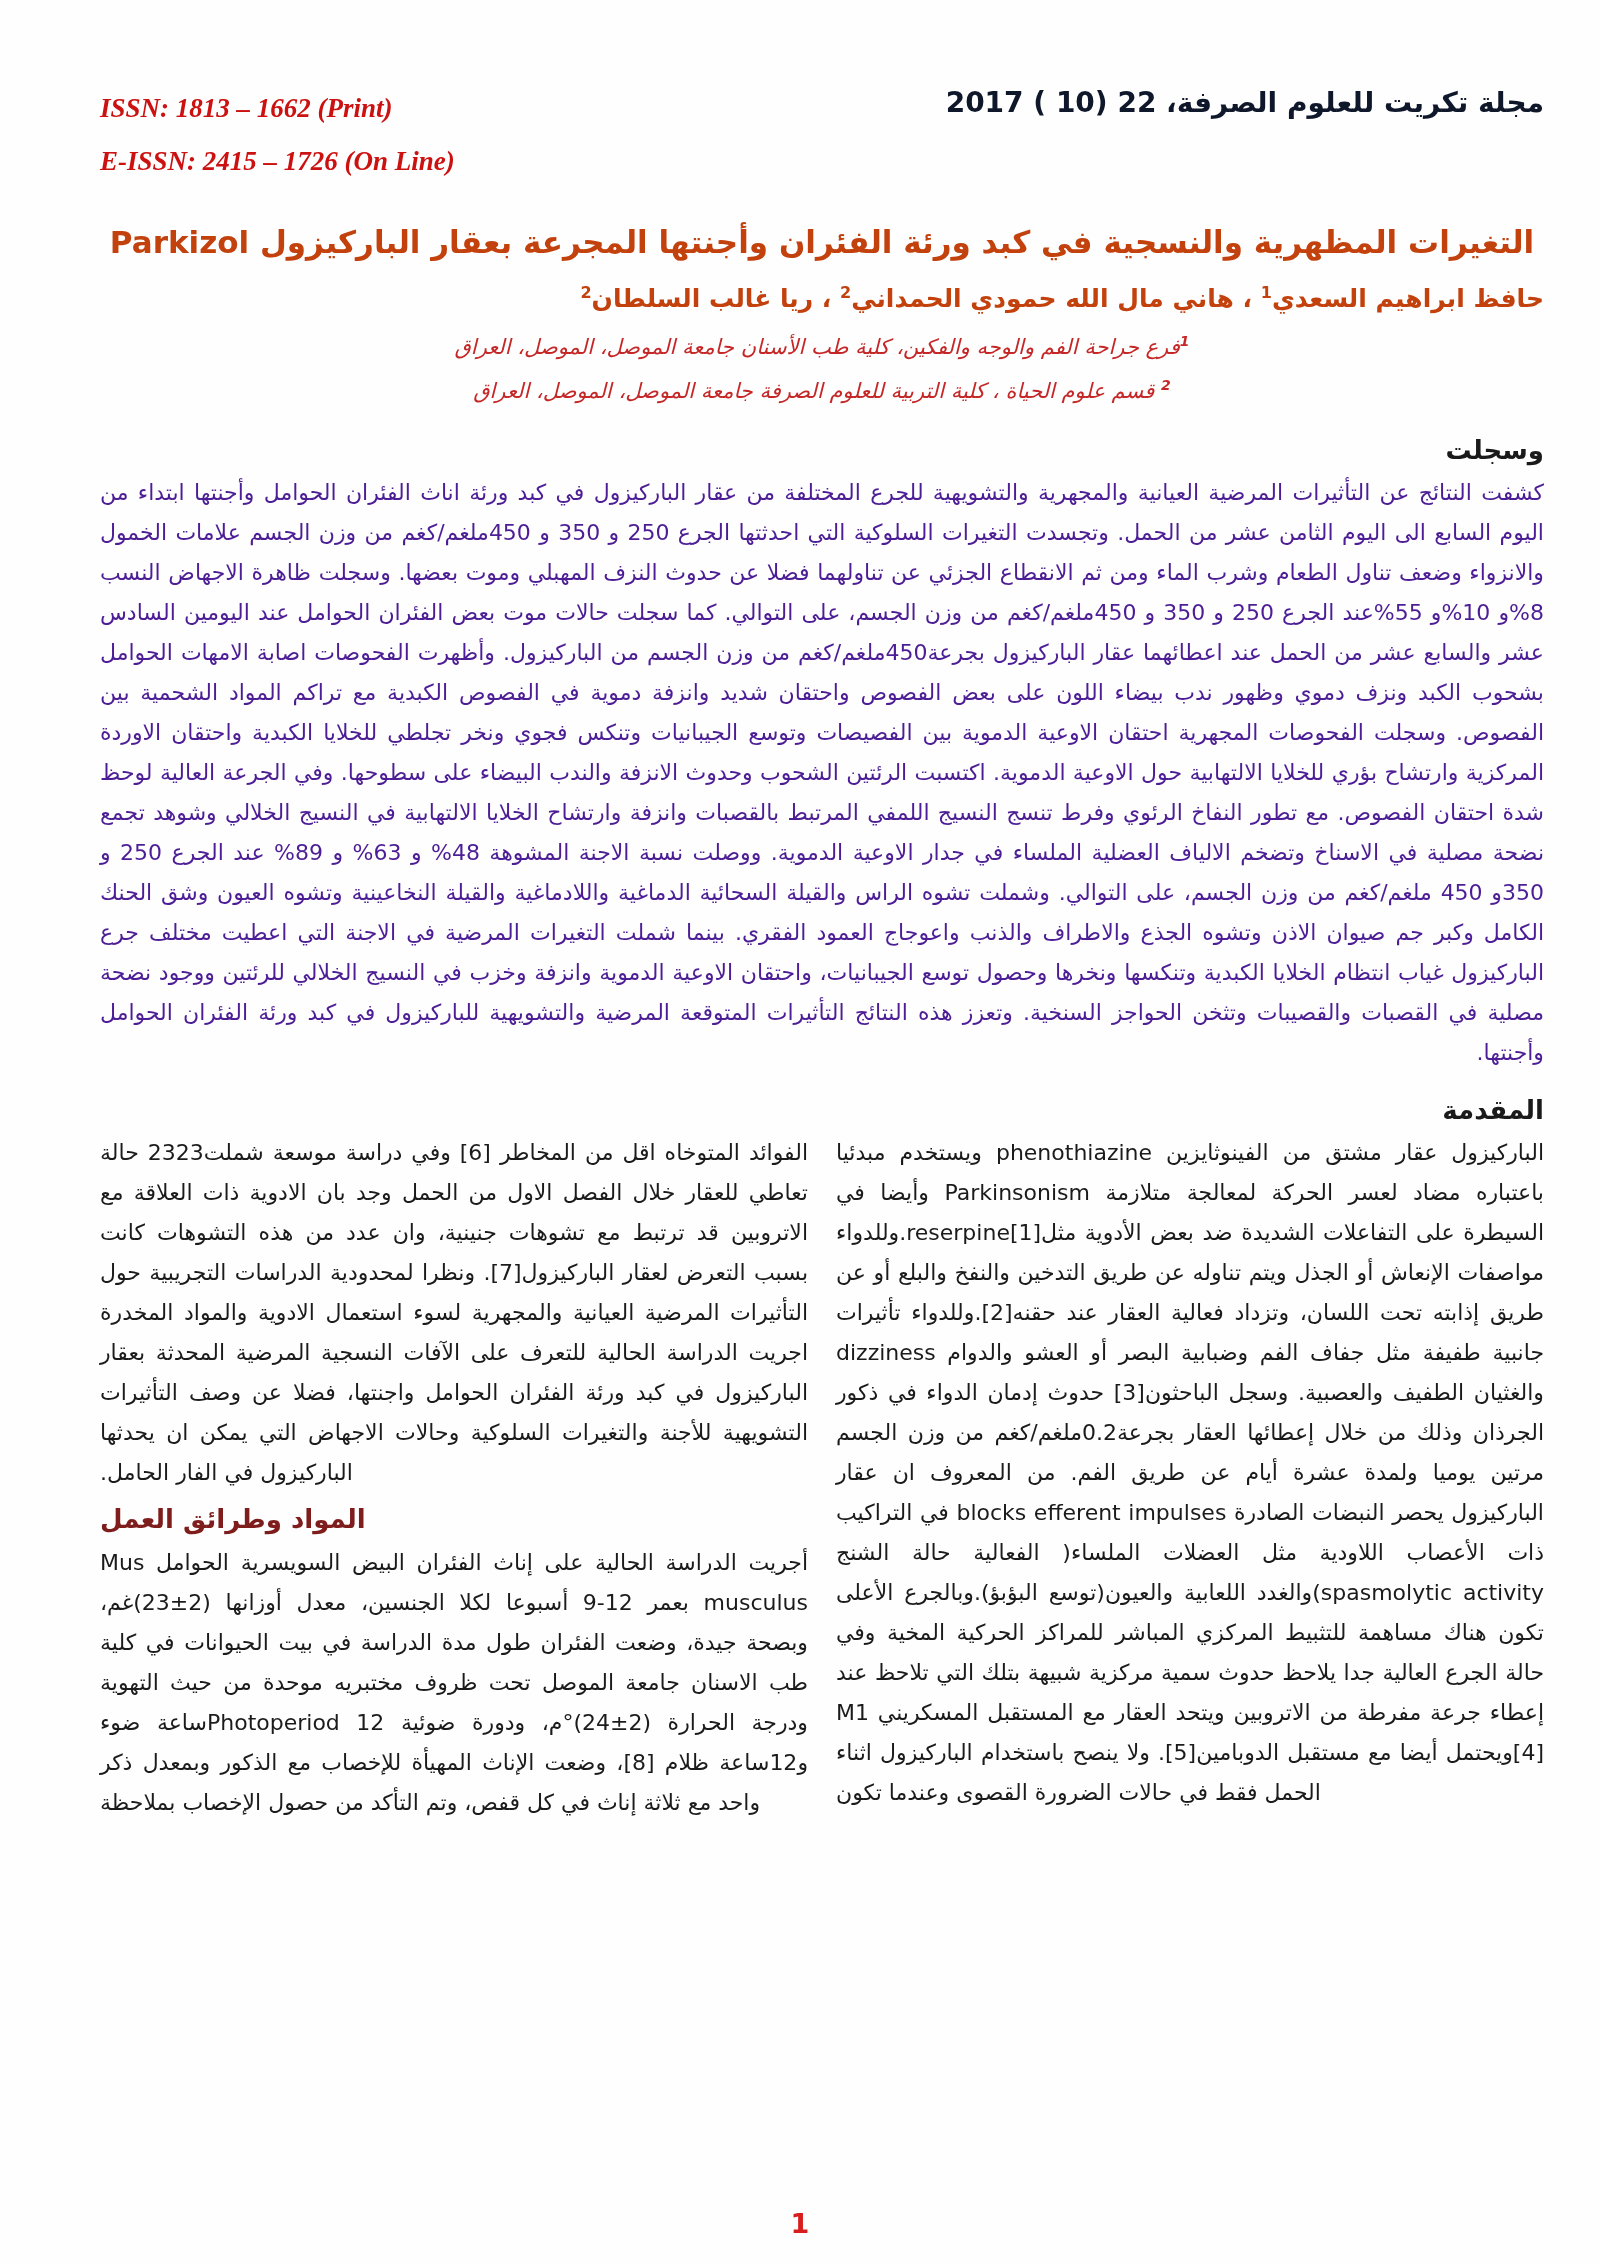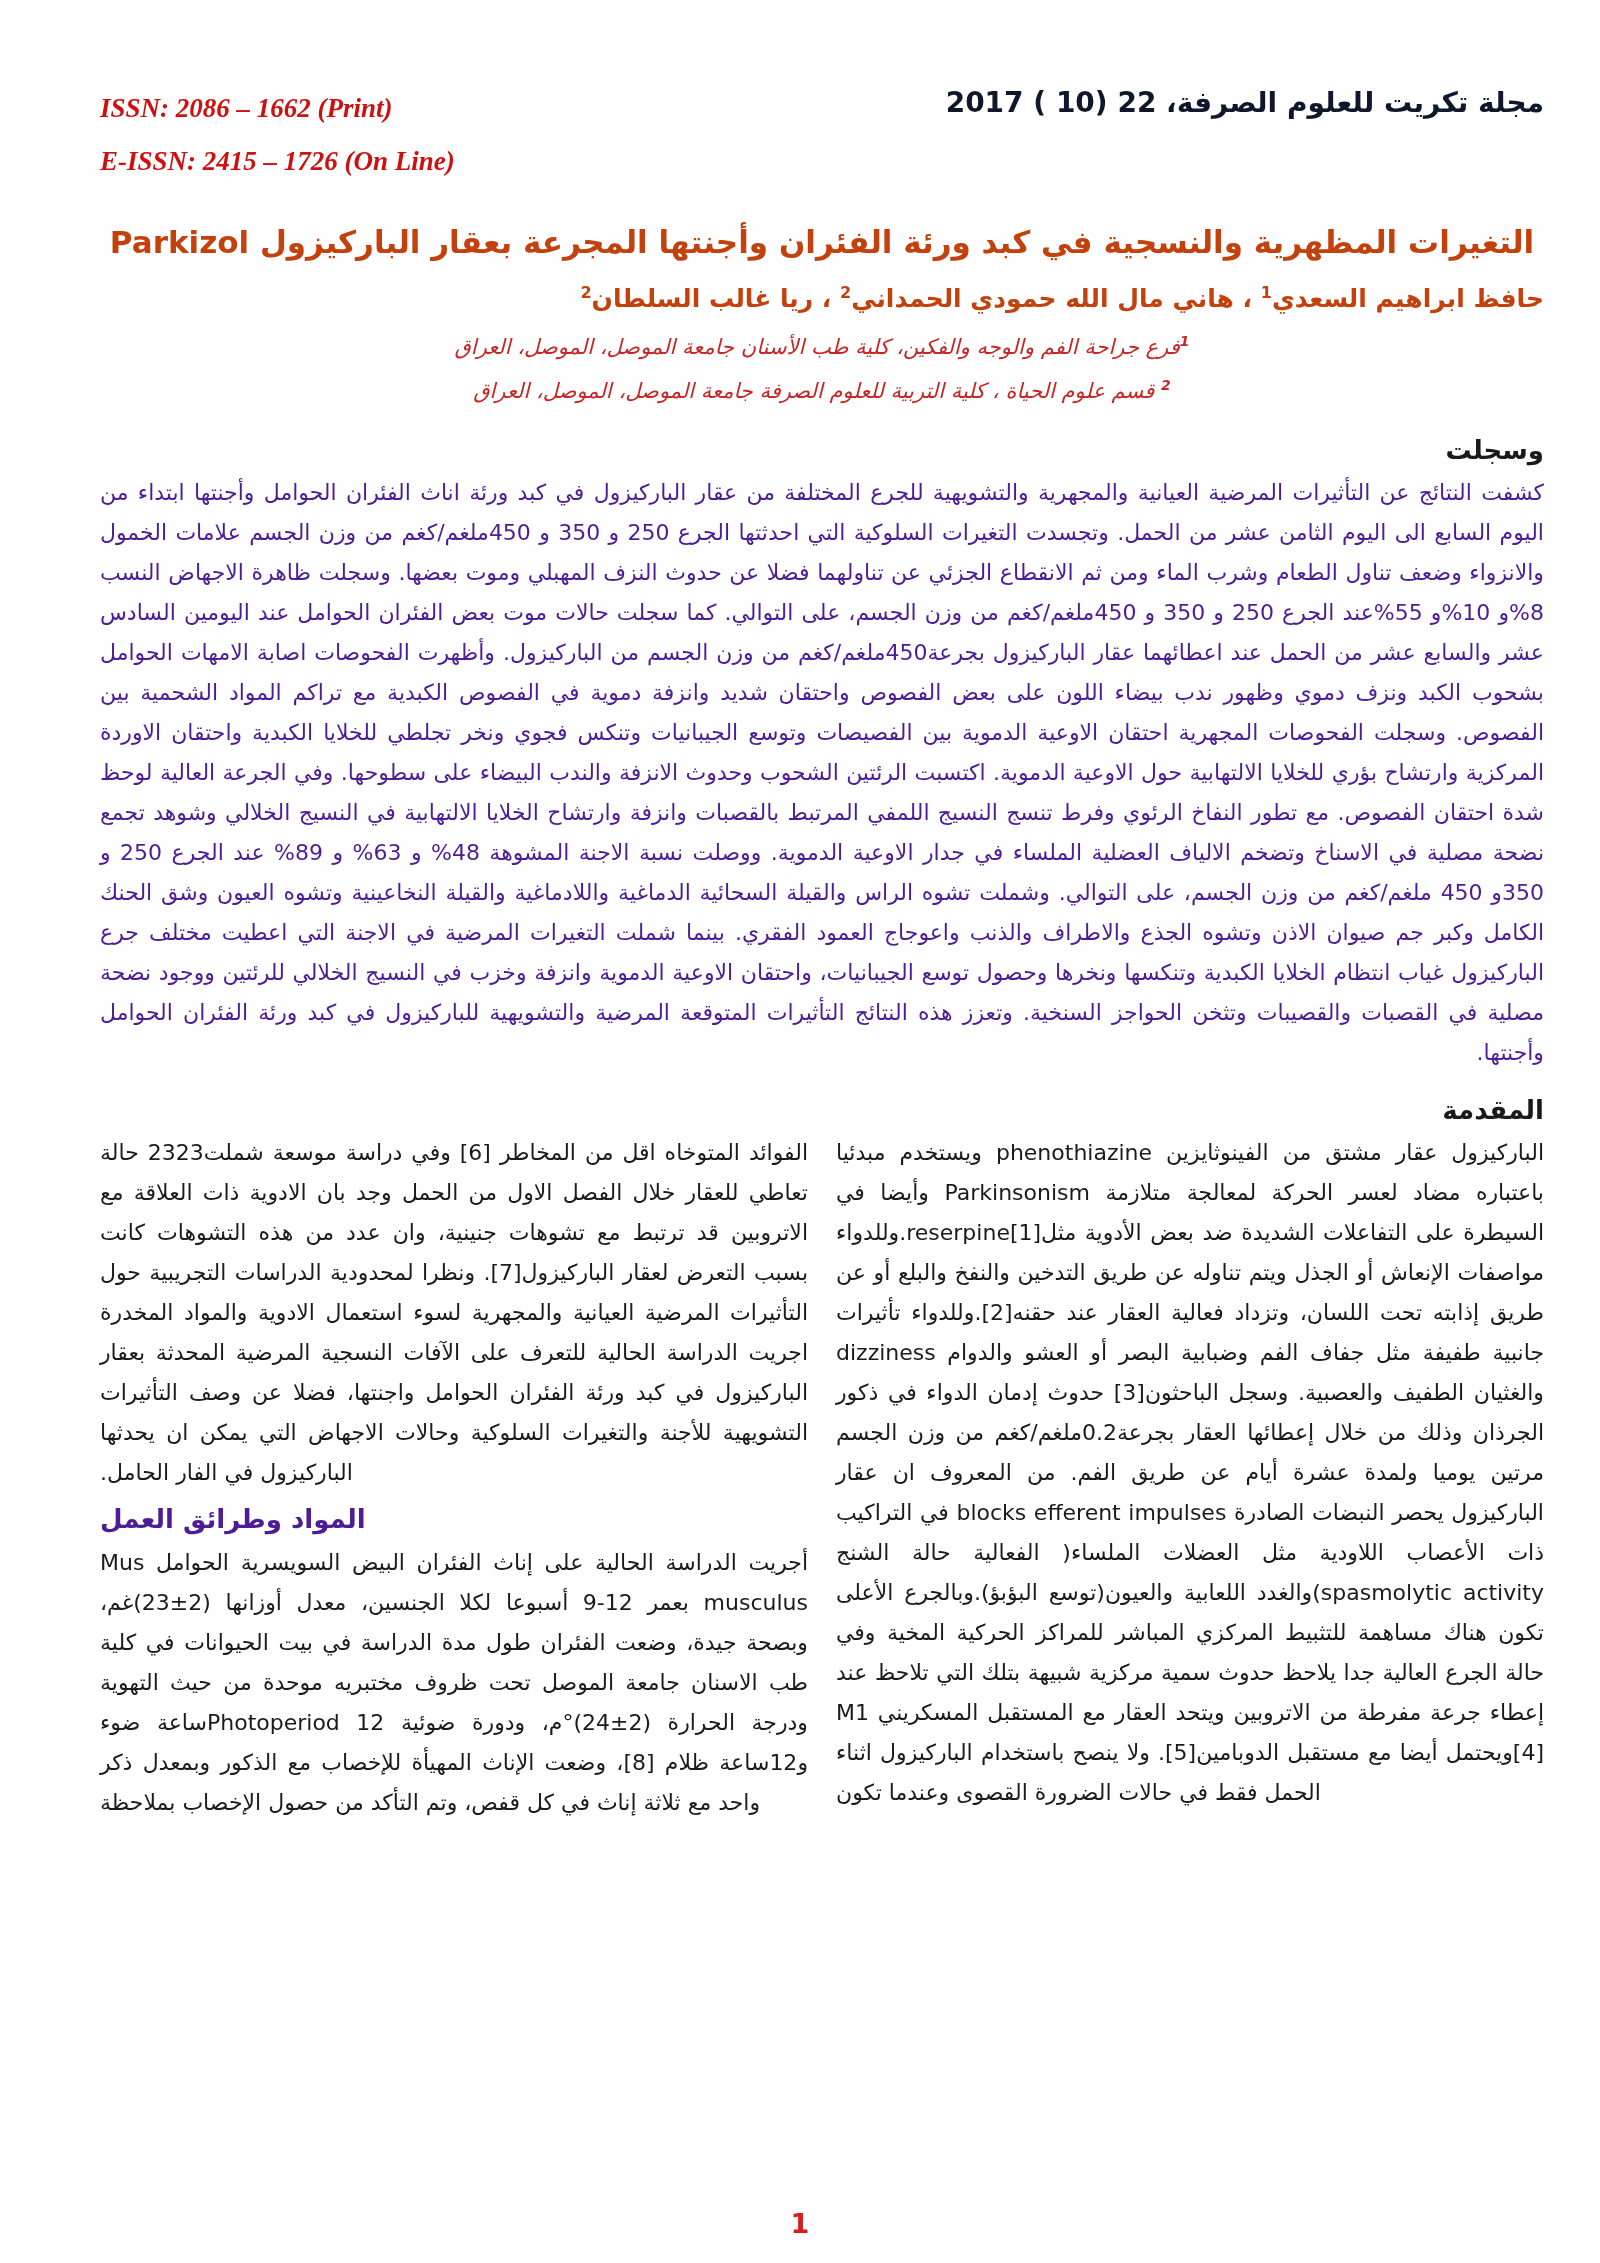--- a/index.html
+++ b/index.html
@@ -69,21 +69,21 @@
   .section-heading {
     font-size: 26px;
     font-weight: bold;
     color: #1a1a1a;
     margin: 22px 0 4px 0;
     text-align: right;
   }
   .methods-heading {
     font-size: 26px;
     font-weight: bold;
-    color: #4c1d95;
+    color: #7f1d1d;
     margin: 6px 0 4px 0;
     text-align: left; 
   }
   
   .abstract-text {
     margin: 8px 0 0 0;
     font-size: 22px;
     line-height: 40px;
     text-align: justify;
     color: #4c1d95;
@@ -115,21 +115,21 @@
     direction: ltr;
   }
 </style>
 </head>
 <body>
 
 <div class="page">
 
   <div class="top-header">
     <div class="issn-block">
-      <div>ISSN: 2086 – 1662 (Print)</div>
+      <div>ISSN: 1813 – 1662 (Print)</div>
       <div>E-ISSN: 2415 – 1726 (On Line)</div>
     </div>
     <div class="journal-name">مجلة تكريت للعلوم الصرفة،  22 (10 ) 2017</div>
   </div>
 
   <h1 class="article-title">التغيرات المظهرية والنسجية في كبد ورئة الفئران وأجنتها المجرعة بعقار الباركيزول Parkizol</h1>
 
   <div class="authors">
     <span>حافظ ابراهيم السعدي</span><sup>1</sup><span> ، </span><span>هاني مال الله حمودي الحمداني</span><sup>2</sup><span> ، </span><span>ريا غالب السلطان</span><sup>2</sup>
   </div>

